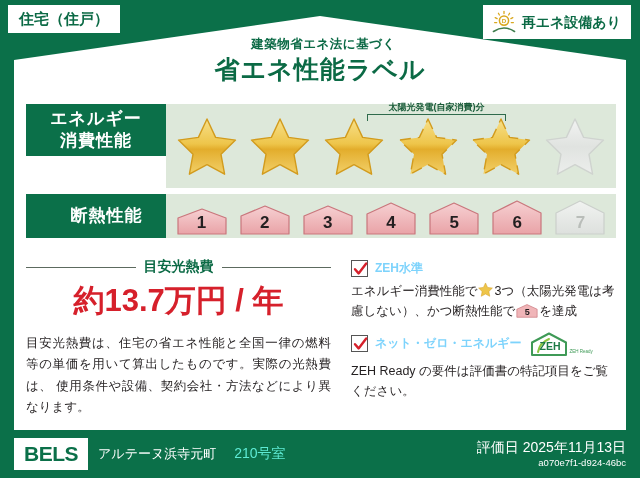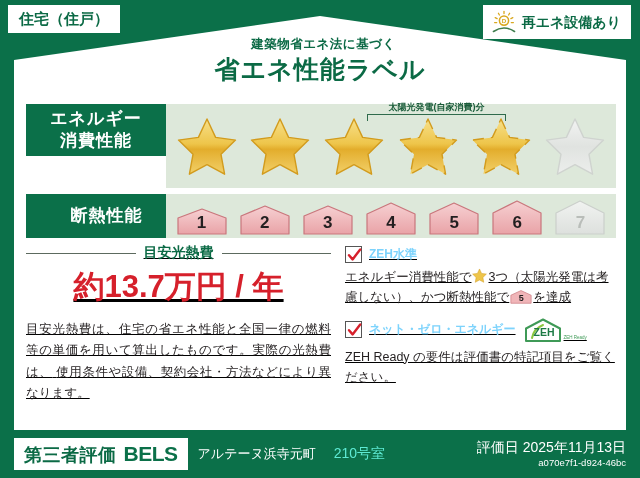--- a/index.html
+++ b/index.html
@@ -103,22 +103,22 @@
   .house svg { display: block; }
   .house .hnum {
     position: absolute; left: 0; right: 0; bottom: 4px;
     text-align: center; font-size: 17px; font-weight: bold;
     color: #231f20; line-height: 1;
   }
   .house.off .hnum { color: #b9bdb9; }
 
   
   .mid {
-    position: absolute; left: 26px; top: 244px; width: 590px;
-    display: flex; gap: 14px; text-decoration: underline;
+    position: absolute; left: 26px; top: 258px; width: 590px;
+    display: flex; gap: 20px;
   }
   .mid-left { width: 305px; flex: 0 0 305px; }
   .mid-right { flex: 1 1 auto; padding-top: 2px; }
 
   .cost-head {
     display: flex; align-items: center; gap: 8px;
     justify-content: center;
   }
   .cost-head .ch-line { flex: 1 1 auto; height: 1px; background: #5c6a5f; }
   .cost-head .ch-text { font-size: 14px; font-weight: bold; color: #0b6a45; white-space: nowrap; }
@@ -403,21 +403,20 @@
         <div class="zeh-desc">
           <span>ZEH Ready の要件は評価書の特記項目をご</span><span>覧ください。</span>
         </div>
       </div>
 
     </div>
   </div>
 
   <div class="footer">
     <div class="bels-box">
-      <span class="bels-jp">第三者評価</span>
       <span class="bels-en">BELS</span>
     </div>
     <span class="bldg-name">アルテーヌ浜寺元町</span>
     <span class="room-no">210号室</span>
     <div class="footer-right">
       <div class="eval-date">評価日 2025年11月13日</div>
       <div class="eval-id">a070e7f1-d924-46bc</div>
     </div>
   </div>
 

